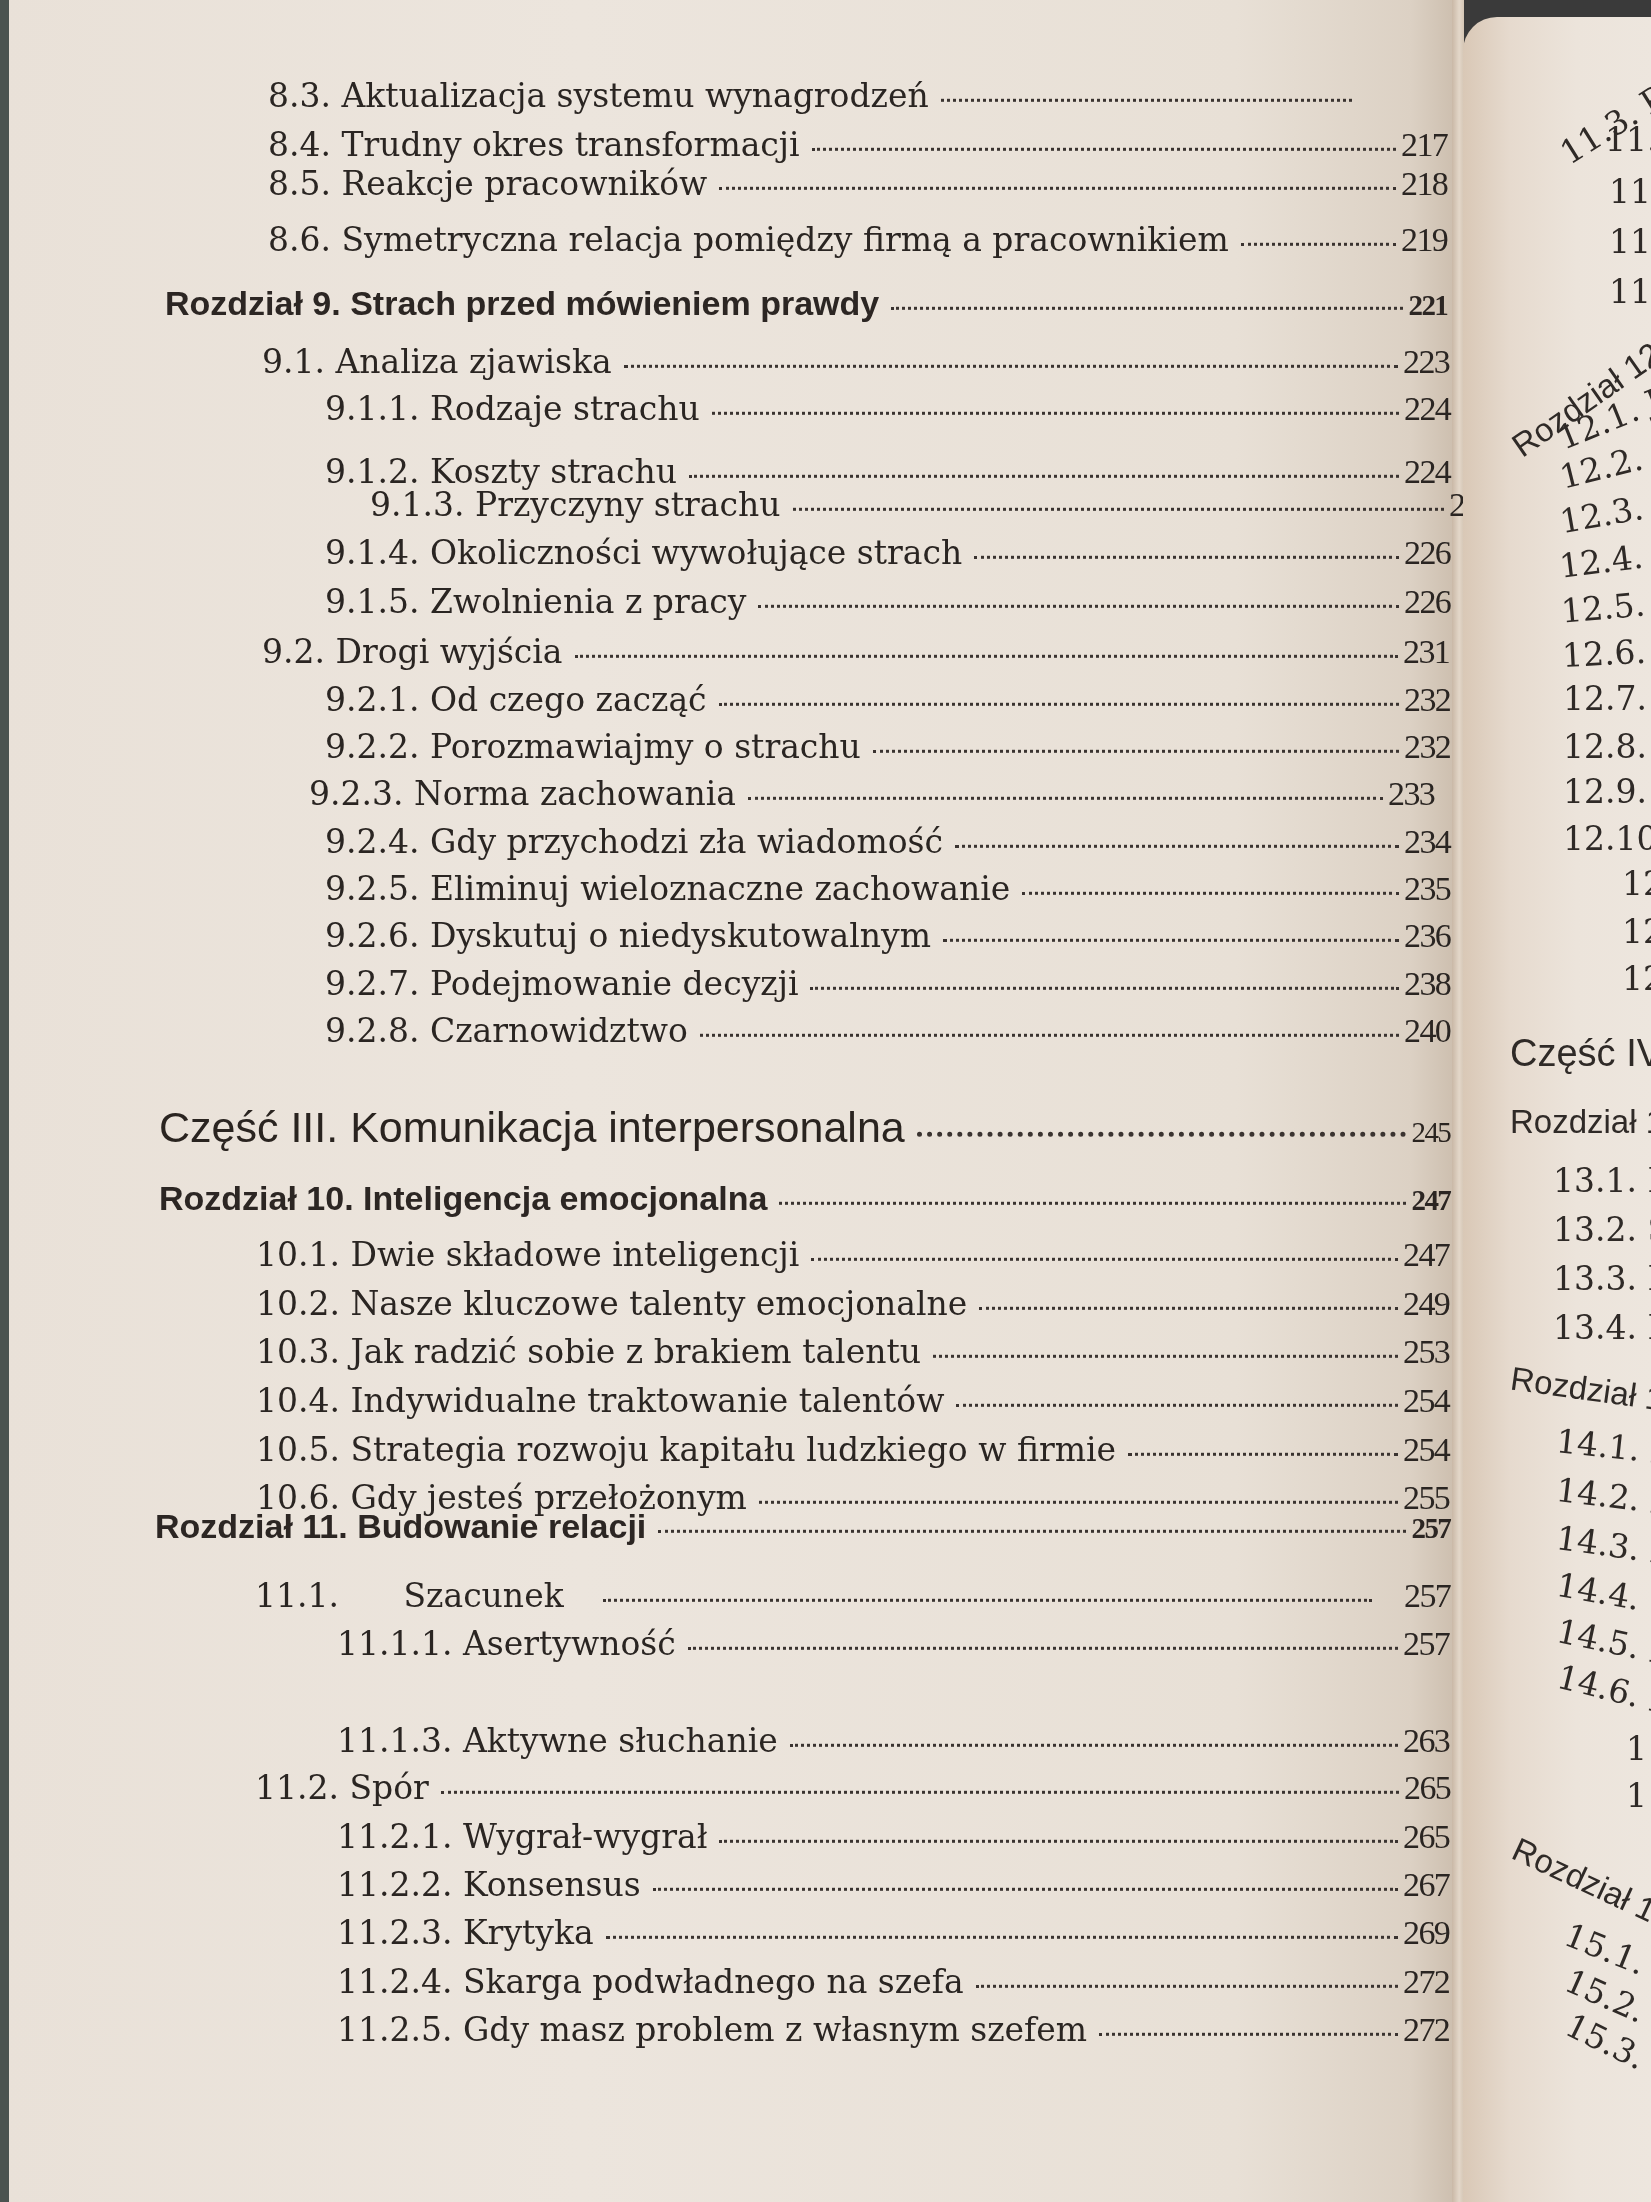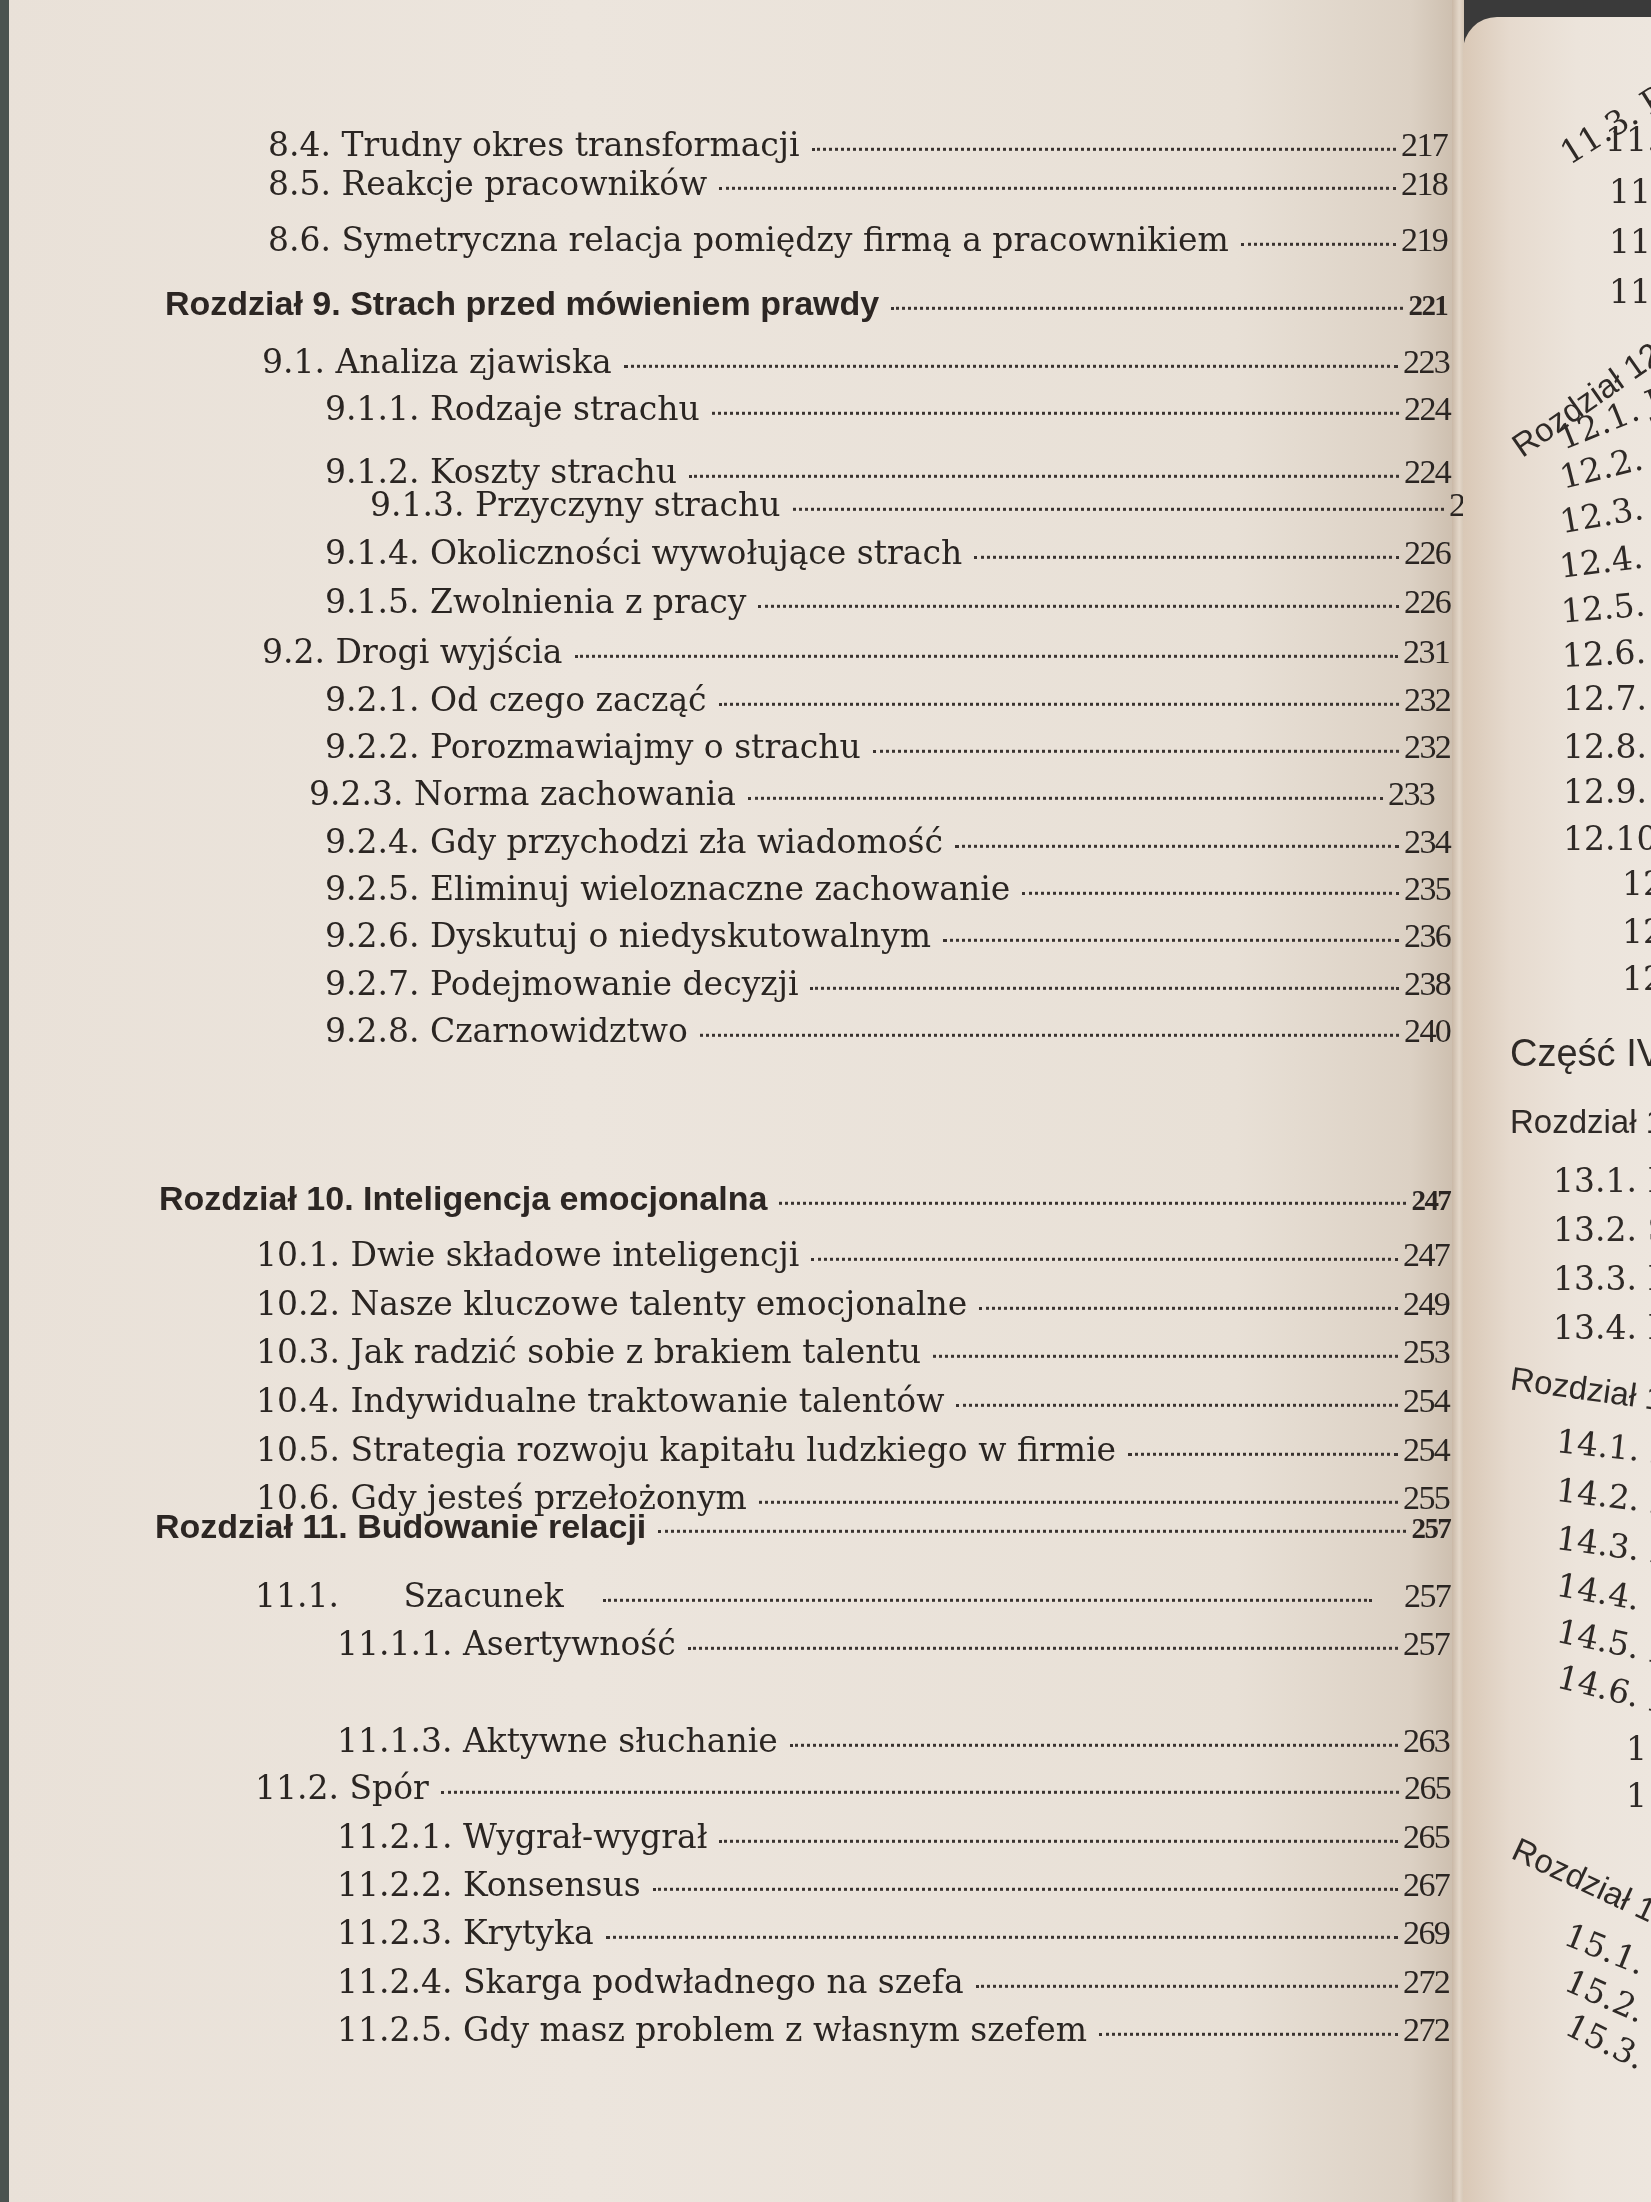--- a/index.html
+++ b/index.html
@@ -50,20 +50,23 @@
     .frag.heading { font-family: "Liberation Sans", sans-serif; }
   </style>
 </head>
 <body>
 
 <div class="left-page"></div>
 <div class="page-edge"></div>
 
 <div class="toc">
 
+  <div class="row lvl-sub" style="left:268px; top:76px; width:1187px;">
+    <span class="title">8.3.</span>&nbsp;<span class="title">Aktualizacja systemu wynagrodzeń</span><span class="leader" style="margin-right:103px;"></span><span class="page"></span>
+  </div>
   <div class="row lvl-sub" style="left:268px; top:125px; width:1179px;">
     <span class="title">8.4.</span>&nbsp;<span class="title">Trudny okres transformacji</span><span class="leader"></span><span class="page">217</span>
   </div>
   <div class="row lvl-sub" style="left:268px; top:164px; width:1179px;">
     <span class="title">8.5.</span>&nbsp;<span class="title">Reakcje pracowników</span><span class="leader"></span><span class="page">218</span>
   </div>
   <div class="row lvl-sub" style="left:268px; top:220px; width:1179px;">
     <span class="title">8.6.</span>&nbsp;<span class="title">Symetryczna relacja pomiędzy firmą a pracownikiem</span><span class="leader"></span><span class="page">219</span>
   </div>
 
@@ -109,20 +112,23 @@
   <div class="row lvl-subsub" style="left:325px; top:916px; width:1125px;">
     <span class="title">9.2.6.</span>&nbsp;<span class="title">Dyskutuj o niedyskutowalnym</span><span class="leader"></span><span class="page">236</span>
   </div>
   <div class="row lvl-subsub" style="left:325px; top:964px; width:1125px;">
     <span class="title">9.2.7.</span>&nbsp;<span class="title">Podejmowanie decyzji</span><span class="leader"></span><span class="page">238</span>
   </div>
   <div class="row lvl-subsub" style="left:325px; top:1011px; width:1125px;">
     <span class="title">9.2.8.</span>&nbsp;<span class="title">Czarnowidztwo</span><span class="leader"></span><span class="page">240</span>
   </div>
 
+  <div class="row lvl-part" style="left:159px; top:1103px; width:1291px;">
+    <span class="title">Część III.</span>&nbsp;<span class="title">Komunikacja interpersonalna</span><span class="leader" style="border-bottom-width:5.2px;"></span><span class="page">245</span>
+  </div>
 
   <div class="row lvl-chapter" style="left:159px; top:1179px; width:1291px;">
     <span class="title">Rozdział 10.</span>&nbsp;<span class="title">Inteligencja emocjonalna</span><span class="leader"></span><span class="page">247</span>
   </div>
   <div class="row lvl-sub" style="left:256px; top:1235px; width:1193px;">
     <span class="title">10.1.</span>&nbsp;<span class="title">Dwie składowe inteligencji</span><span class="leader"></span><span class="page">247</span>
   </div>
   <div class="row lvl-sub" style="left:256px; top:1284px; width:1193px;">
     <span class="title">10.2.</span>&nbsp;<span class="title">Nasze kluczowe talenty emocjonalne</span><span class="leader"></span><span class="page">249</span>
   </div>

